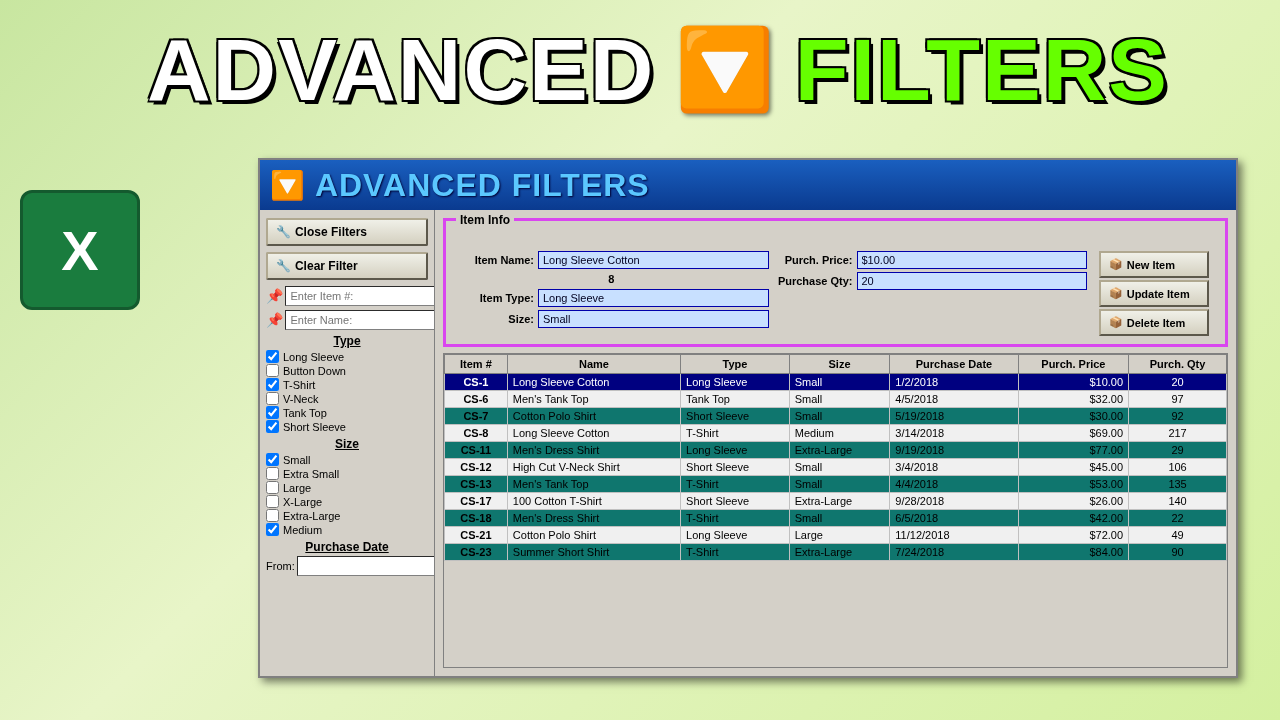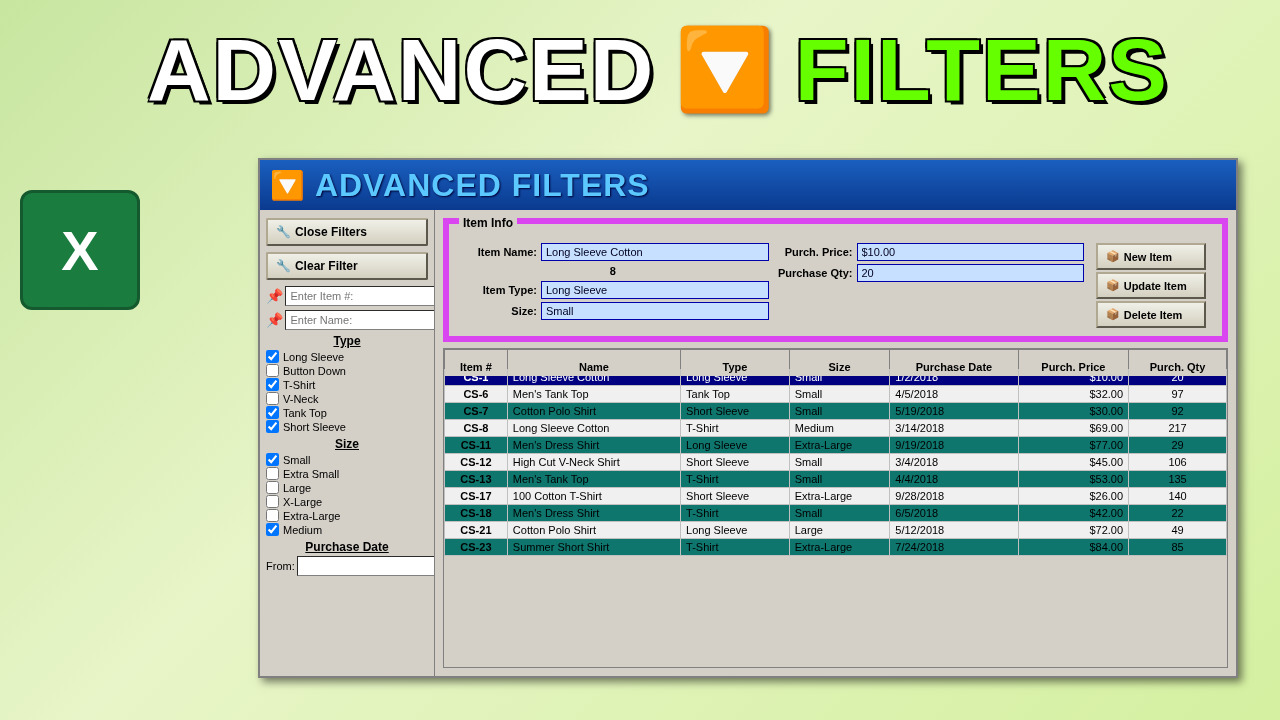--- a/index.html
+++ b/index.html
@@ -166,21 +166,21 @@
     .right-panel {
       flex: 1;
       padding: 8px;
       overflow: hidden;
       display: flex;
       flex-direction: column;
     }
 
     
     .item-info-section {
-      border: 6px solid #d946ef;
+      border: 3px solid #d946ef;
       padding: 8px;
       margin-bottom: 6px;
       position: relative;
       background: #d4d0c8;
     }
     .item-info-legend {
       position: absolute;
       top: -8px;
       left: 10px;
       background: #d4d0c8;
@@ -249,21 +249,21 @@
       border-collapse: collapse;
       font-size: 11px;
     }
     thead th {
       background: #d4d0c8;
       border: 1px solid #808080;
       padding: 3px 5px;
       font-weight: bold;
       text-align: center;
       position: sticky;
-      top: 8px;
+      top: 0;
     }
     tbody tr {
       background: #0f766e;
     }
     tbody tr:nth-child(even) {
       background: #f0f0f0;
     }
     tbody tr.selected {
       background: #000080 !important;
       color: white;
@@ -378,21 +378,21 @@
         <span style="font-size:11px;font-weight:normal;">From:</span>
         <input class="filter-input" type="text" style="">
       </div>
     </div>
 
     <div class="right-panel">
 
       <div class="item-info-section">
         <span class="item-info-legend">Item Info</span>
 
-        <div style="display:flex; gap:4px; margin-top:11px;">
+        <div style="display:flex; gap:4px; margin-top:22px;">
 
           <div style="flex:1; display:flex; flex-direction:column; gap:3px;">
             <div class="item-field">
               <span class="item-field-label">Item Name:</span>
               <input class="item-field-value" type="text" value="Long Sleeve Cotton" style="">
             </div>
             <div class="number-badge">8</div>
             <div class="item-field">
               <span class="item-field-label">Item Type:</span>
               <input class="item-field-value" type="text" value="Long Sleeve" style="">
@@ -524,32 +524,32 @@
                 <td>Small</td>
                 <td>6/5/2018</td>
                 <td class="td-price">$42.00</td>
                 <td class="td-qty">22</td>
               </tr>
               <tr>
                 <td class="td-item-num">CS-21</td>
                 <td>Cotton Polo Shirt</td>
                 <td>Long Sleeve</td>
                 <td>Large</td>
-                <td>5/12/2018</td>
+                <td>11/12/2018</td>
                 <td class="td-price">$72.00</td>
                 <td class="td-qty">49</td>
               </tr>
               <tr>
                 <td class="td-item-num">CS-23</td>
                 <td>Summer Short Shirt</td>
                 <td>T-Shirt</td>
                 <td>Extra-Large</td>
                 <td>7/24/2018</td>
                 <td class="td-price">$84.00</td>
-                <td class="td-qty">85</td>
+                <td class="td-qty">90</td>
               </tr>
             </tbody>
         </table>
       </div>
 
     </div>
   </div>
 </div>
 
 </body></html>

